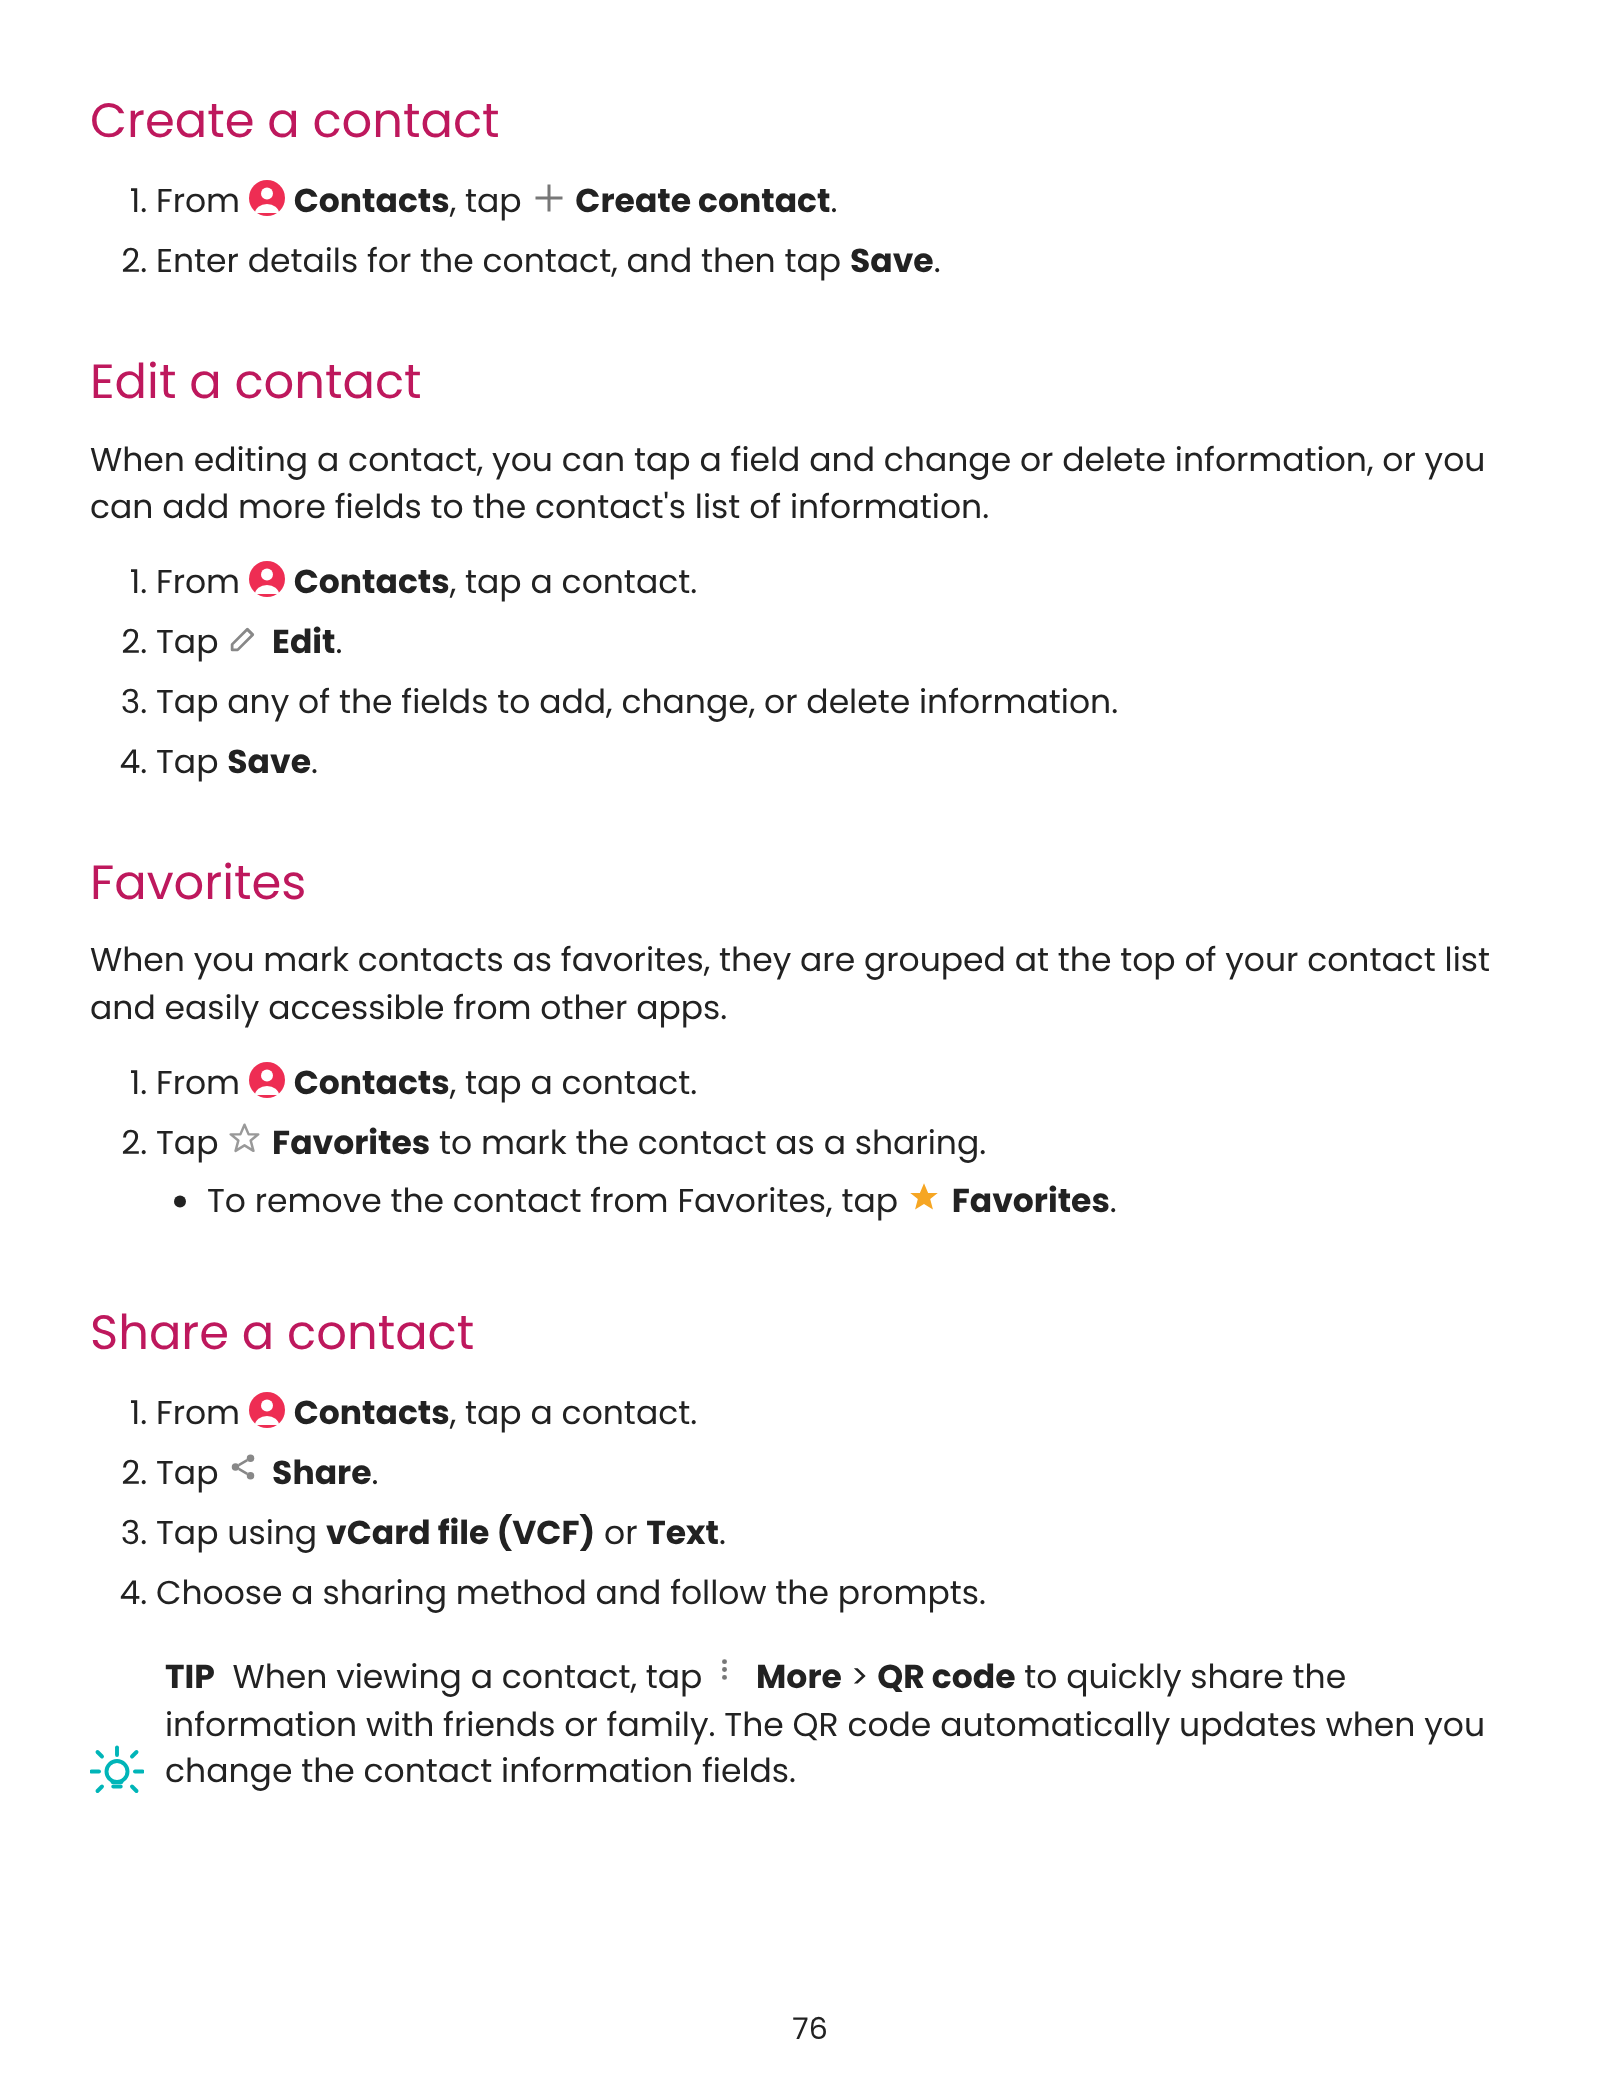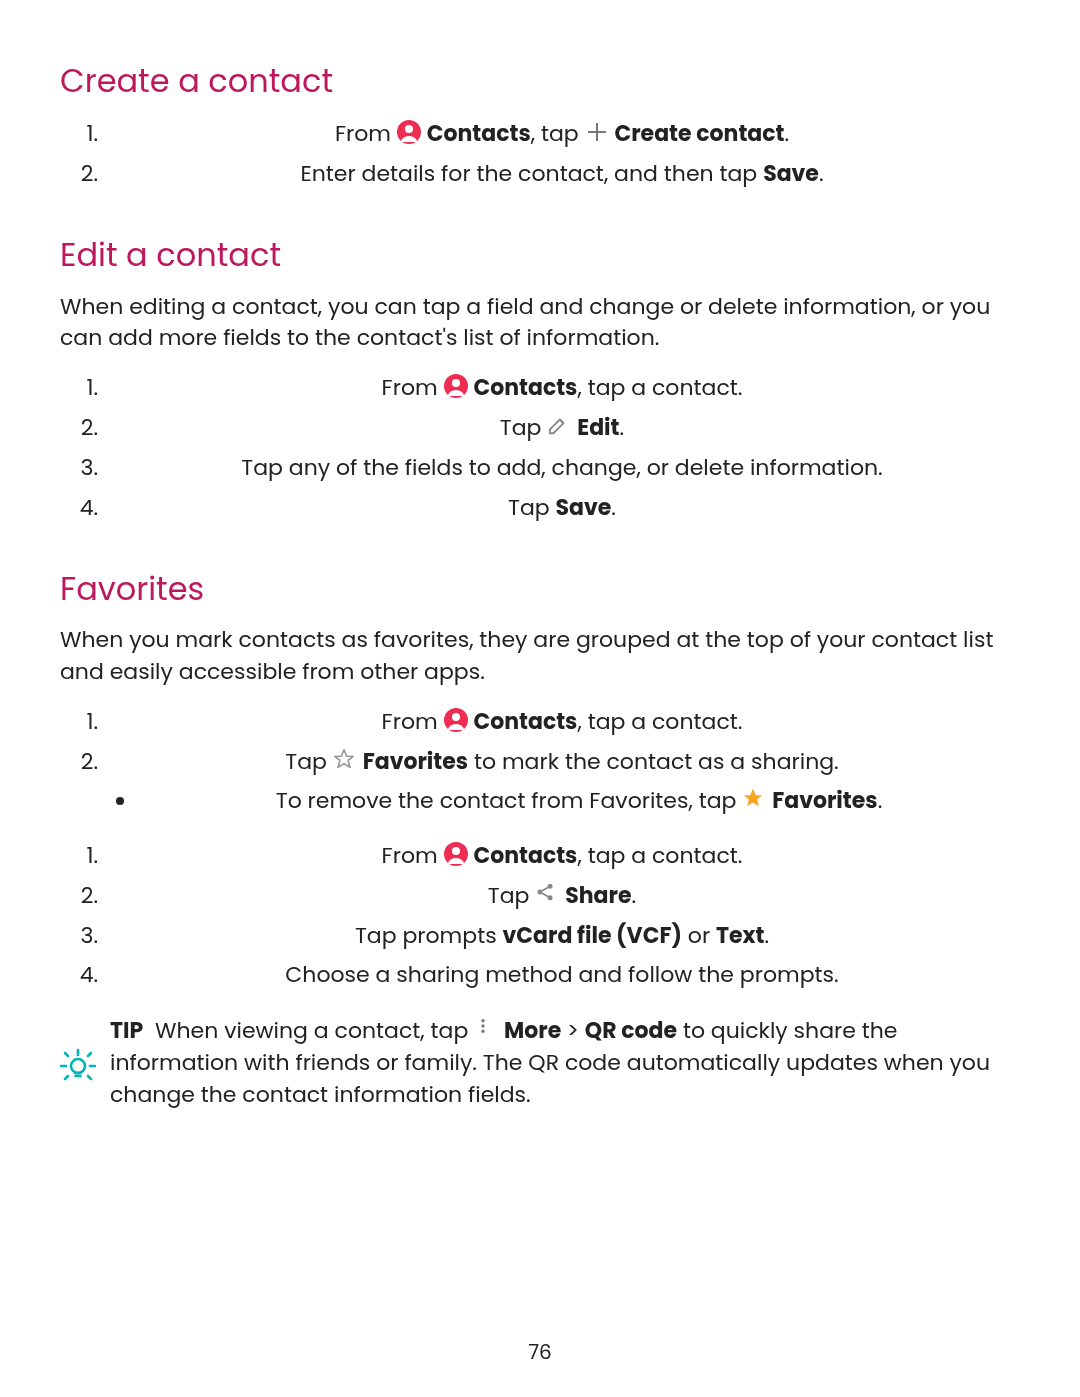--- a/index.html
+++ b/index.html
@@ -34,21 +34,20 @@
     margin: 38px 0 10px 0;
     color: #be185d;
   }
   p.body {
     margin: 12px 0 14px 0;
   }
   ol.steps {
     list-style: decimal;
     padding-left: 44px;
     margin: 8px 0 4px 0;
-    text-align: center;
   }
   ol.steps > li {
     padding: 4px 0;
   }
   ul.sub {
     list-style: disc;
     padding-left: 34px;
     margin: 4px 0;
   }
   ul.sub > li {
@@ -60,21 +59,21 @@
     vertical-align: -3px;
     width: 24px;
     height: 24px;
     text-align: center;
   }
   .ic svg { display: block; }
   .tip-block {
     display: flex;
     gap: 14px;
     margin: 20px 0 16px 0;
-    align-items: center;
+    align-items: flex-end;
   }
   .tip-icon {
     flex: 0 0 36px;
     height: 36px;
     margin-top: 2px;
   }
   .tip-text { flex: 1; }
   .page-number {
     position: absolute;
     bottom: 30px;
@@ -153,40 +152,41 @@
         <li>
           <span>To remove the contact from Favorites, tap </span><span class="ic"><svg viewBox="0 0 24 24" width="22" height="22">
                 <path d="M12 2 L15 9 L22 9 L16.5 13.5 L18.5 21 L12 17 L5.5 21 L7.5 13.5 L2 9 L9 9 Z" fill="#f6a623"></path>
               </svg></span>
           <span class="b">Favorites</span><span>.</span>
         </li>
       </ul>
     </li>
   </ol>
 
+  <h2 class="section">Share a contact</h2>
   <ol class="steps">
     <li>
       <span>From </span><span class="ic"><svg viewBox="0 0 24 24" width="24" height="24">
             <circle cx="12" cy="12" r="12" fill="#ee2d53"></circle>
             <circle cx="12" cy="9" r="4" fill="#fff"></circle>
             <path d="M4 22 a8 6 0 0 1 16 0 Z" fill="#fff"></path>
           </svg></span>
       <span class="b">Contacts</span><span>, tap a contact.</span>
     </li>
     <li>
       <span>Tap </span><span class="ic"><svg viewBox="0 0 24 24" width="20" height="20">
             <circle cx="18" cy="5" r="3" fill="#888"></circle>
             <circle cx="6" cy="12" r="3" fill="#888"></circle>
             <circle cx="18" cy="19" r="3" fill="#888"></circle>
             <path d="M8.6 10.5 L15.4 6.5 M8.6 13.5 L15.4 17.5" stroke="#888" stroke-width="2"></path>
           </svg></span>
       <span class="b">Share</span><span>.</span>
     </li>
     <li>
-      <span>Tap prompts </span><span class="b">vCard file (VCF)</span><span> or </span><span class="b">Text</span><span>.</span>
+      <span>Tap using </span><span class="b">vCard file (VCF)</span><span> or </span><span class="b">Text</span><span>.</span>
     </li>
     <li>Choose a sharing method and follow the prompts.</li>
   </ol>
 
   <div class="tip-block">
     <div class="tip-icon">
       <svg viewBox="0 0 36 36" width="36" height="36">
         <g stroke="#00b5b8" stroke-width="2.6" fill="none" stroke-linecap="round">
           <circle cx="18" cy="20" r="7"></circle>
           <path d="M15 27 h6 M15.5 30 h5"></path>

